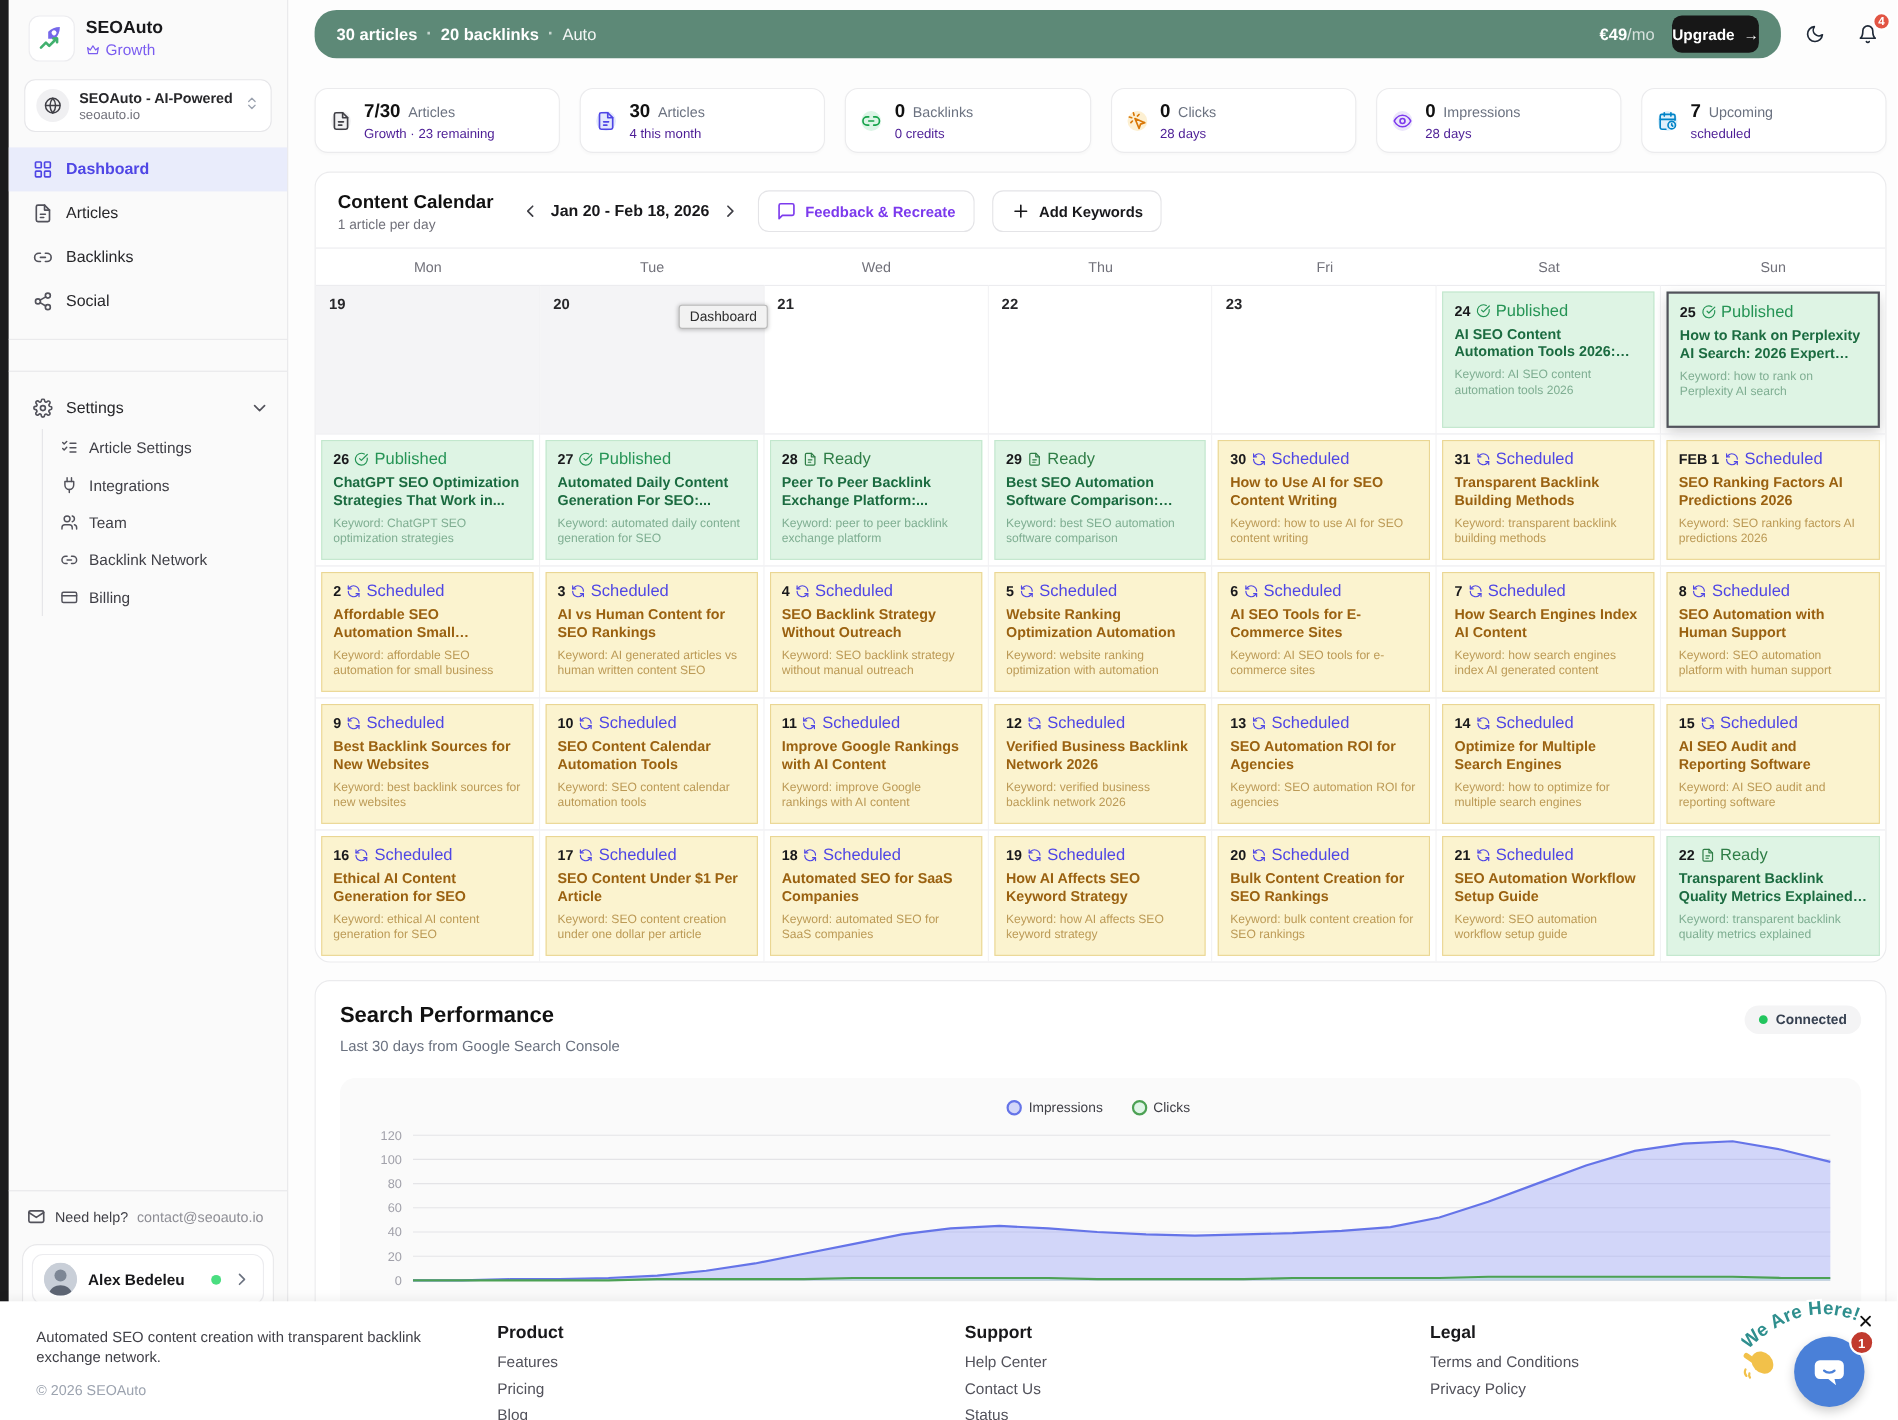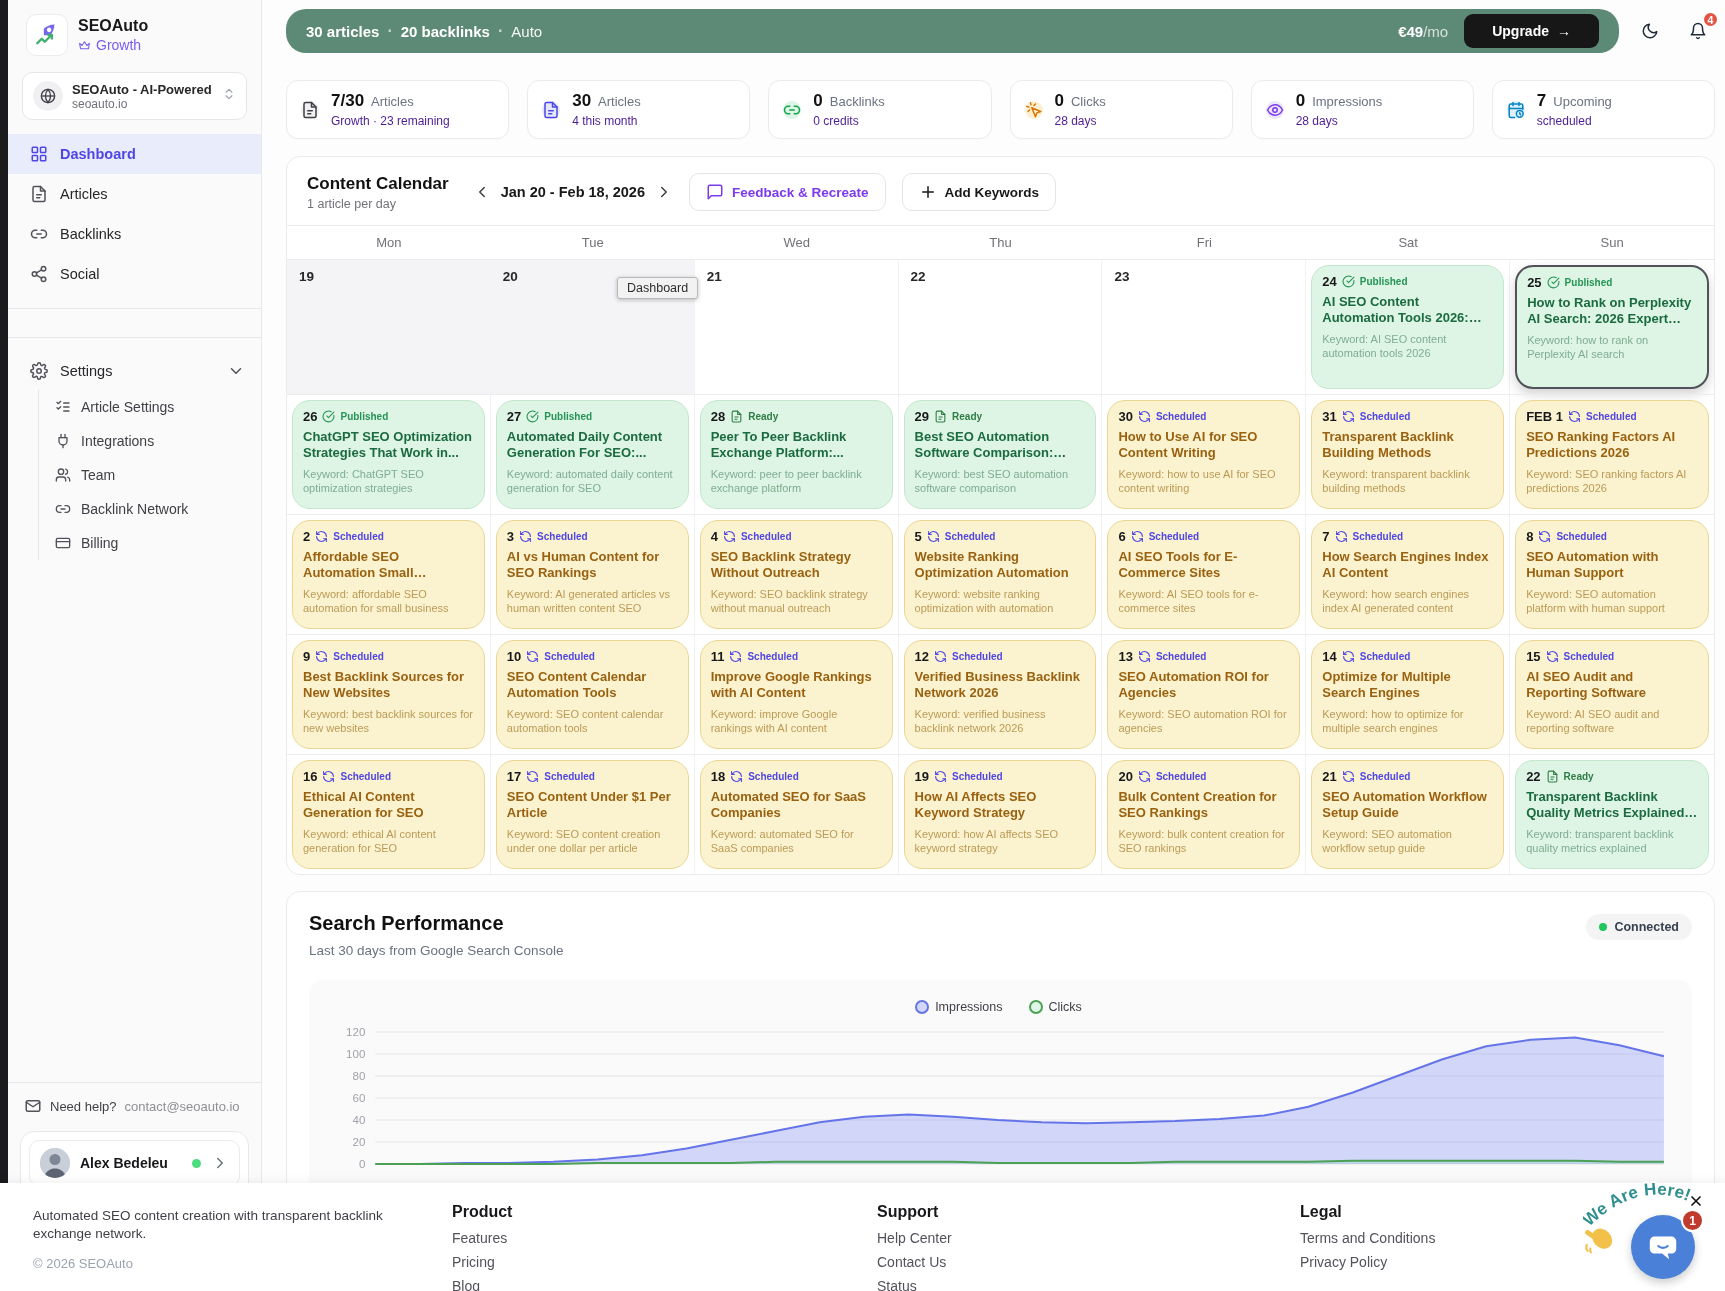--- a/index.html
+++ b/index.html
@@ -59,21 +59,21 @@
 
   
   .main { position:absolute; left:262px; top:0; right:0; height:100%; padding:9px 10px 0 24px; }
   .top-row { display:flex; align-items:center; gap:14px; }
   .banner { flex:1; height:44px; background:#5d8977; border-radius:20px; display:flex; align-items:center; padding:0 20px; }
   .banner .b-strong { color:#fff; font-weight:700; font-size:15px; }
   .banner .b-dot { color:rgba(255,255,255,.65); margin:0 8px; font-weight:700; }
   .banner .b-light { color:rgba(255,255,255,.93); font-size:15px; }
   .banner-right { margin-left:auto; display:flex; align-items:center; gap:16px; }
   .price { font-size:15px; } .price .p-val { color:#fff; font-weight:800; } .price .p-per { color:rgba(255,255,255,.75); }
-  .upgrade-btn { background:#171717; color:#fff; border:none; border-radius:9px; height:34px; padding:0 28px;
+  .upgrade-btn { background:#171717; color:#fff; border:none; border-radius:9px; height:34px; padding:0 0;
                  font-size:14px; font-weight:700; display:flex; align-items:center; gap:8px; cursor:pointer; }
   .icon-btn { width:34px; height:34px; border:none; background:transparent; display:flex; align-items:center; justify-content:center; cursor:pointer; position:relative; color:#1f2937; }
   .icon-btn svg { width:21px; height:21px; }
   .bell-badge { position:absolute; top:-3px; right:-4px; min-width:17px; height:17px; border-radius:9px; background:#e25544;
                 color:#fff; font-size:10.5px; font-weight:700; display:flex; align-items:center; justify-content:center; border:2px solid #fff; }
 
   .stats-row { display:flex; gap:18px; margin-top:27px; }
   .stat-card { flex:1; background:#fff; border:1px solid #ebebed; border-radius:12px; padding:10px 14px;
                display:flex; align-items:center; gap:12px; box-shadow:0 1px 2px rgba(0,0,0,.02); }
   .stat-ico { width:38px; height:38px; border-radius:10px; display:flex; align-items:center; justify-content:center; flex:none; }
@@ -99,27 +99,27 @@
               height:38px; padding:0 16px; font-size:13.5px; font-weight:700; cursor:pointer; }
   .pill-btn.purple { color:#7c3aed; } .pill-btn.purple svg { width:16px; height:16px; color:#7c3aed; }
   .pill-btn.dark { color:#18181b; } .pill-btn.dark svg { width:15px; height:15px; color:#18181b; }
   .cal-dayhead { display:grid; grid-template-columns:repeat(7,1fr); border-top:1px solid #ececef; height:34px; }
   .cal-dayhead div { display:flex; align-items:center; justify-content:center; font-size:13px; color:#71717a; }
   .cal-grid { display:grid; grid-template-columns:repeat(7,1fr); grid-template-rows:135px repeat(4,120px); }
   .cal-cell { border-top:1px solid #ececef; border-right:1px solid #f2f2f4; position:relative; }
   .cal-cell:nth-child(7n) { border-right:none; }
   .cal-cell.muted { background:#f4f4f6; }
   .day-num { position:absolute; left:12px; top:9px; font-size:13.5px; font-weight:700; color:#27272a; }
-  .article-card { margin:5px; height:calc(100% - 10px); border-radius:18px; padding:8px 10px; overflow:hidden; cursor:pointer; }
+  .article-card { margin:5px; height:calc(100% - 10px); border-radius:0; padding:8px 10px; overflow:hidden; cursor:pointer; }
   .article-card.published, .article-card.ready { background:#def4e4; border:1px solid #c2e7cd; }
   .article-card.scheduled { background:#fbf3cf; border:1px solid #ead693; }
   .article-card.selected { border:2px solid #52525b; box-shadow:0 5px 12px rgba(0,0,0,.18); }
   .ac-head { display:flex; align-items:center; gap:5px; }
   .ac-day { font-size:13px; font-weight:800; color:#18181b; white-space:nowrap; }
-  .ac-status { font-size:10px; font-weight:700; }
+  .ac-status { font-size:15px; font-weight:400; }
   .ac-head svg { width:13px; height:13px; flex:none; }
   .published .ac-status, .published .ac-head svg { color:#259455; }
   .ready .ac-status, .ready .ac-head svg { color:#2e7d46; }
   .scheduled .ac-status, .scheduled .ac-head svg { color:#4f46e5; }
   .ac-title { margin-top:5px; font-size:13px; font-weight:700; line-height:1.26;
               display:-webkit-box; -webkit-line-clamp:2; -webkit-box-orient:vertical; overflow:hidden; }
   .published .ac-title, .ready .ac-title { color:#1b6b40; }
   .scheduled .ac-title { color:#9a6110; }
   .ac-kw { margin-top:5px; font-size:11px; line-height:1.32;
            display:-webkit-box; -webkit-line-clamp:2; -webkit-box-orient:vertical; overflow:hidden; }

